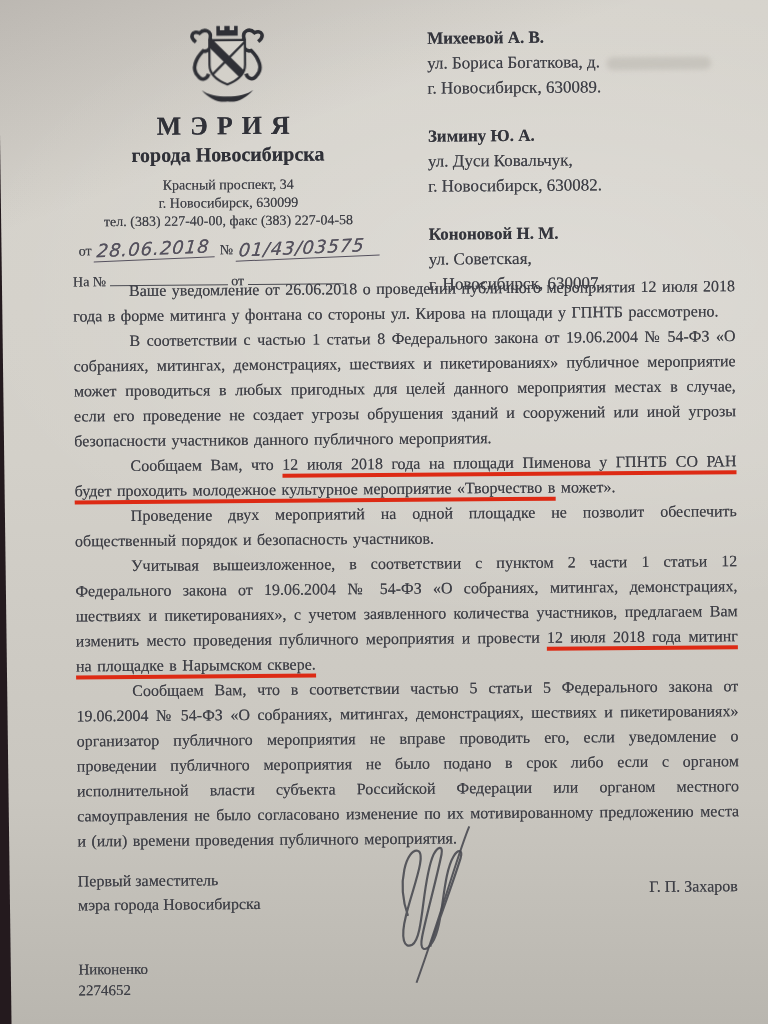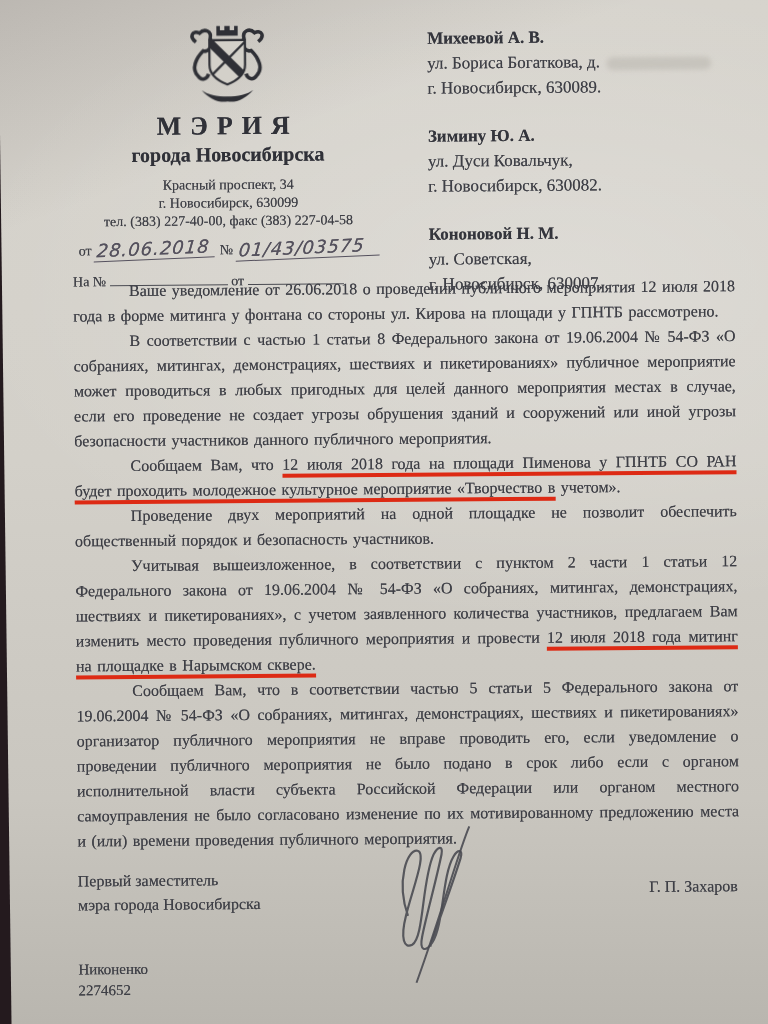--- a/index.html
+++ b/index.html
@@ -127,21 +127,21 @@
         <div>г. Новосибирск, 630007.</div>
       </div>
     </div>
 
     <div class="content ink">
 
       <p class="para"><span>Ваше уведомление от 26.06.2018 о проведении публичного мероприятия 12 июля 2018 года в форме митинга у фонтана со стороны ул. Кирова на площади у ГПНТБ рассмотрено.</span><span class="u-red"></span><span></span></p>
 
       <p class="para"><span>В соответствии с частью 1 статьи 8 Федерального закона от 19.06.2004 № 54-ФЗ «О собраниях, митингах, демонстрациях, шествиях и пикетированиях» публичное мероприятие может проводиться в любых пригодных для целей данного мероприятия местах в случае, если его проведение не создает угрозы обрушения зданий и сооружений или иной угрозы безопасности участников данного публичного мероприятия.</span><span class="u-red"></span><span></span></p>
 
-      <p class="para"><span>Сообщаем Вам, что </span><span class="u-red">12 июля 2018 года на площади Пименова у ГПНТБ СО РАН будет проходить молодежное культурное мероприятие «Творчество в</span><span> учетом».</span></p>
+      <p class="para"><span>Сообщаем Вам, что </span><span class="u-red">12 июля 2018 года на площади Пименова у ГПНТБ СО РАН будет проходить молодежное культурное мероприятие «Творчество в</span><span> может».</span></p>
 
       <p class="para"><span>Проведение двух мероприятий на одной площадке не позволит обеспечить общественный порядок и безопасность участников.</span><span class="u-red"></span><span></span></p>
 
       <p class="para"><span>Учитывая вышеизложенное, в соответствии с пунктом 2 части 1 статьи 12 Федерального закона от 19.06.2004 № 54-ФЗ «О собраниях, митингах, демонстрациях, шествиях и пикетированиях», с учетом заявленного количества участников, предлагаем Вам изменить место проведения публичного мероприятия и провести </span><span class="u-red">12 июля 2018 года митинг на площадке в Нарымском сквере.</span><span></span></p>
 
       <p class="para"><span>Сообщаем Вам, что в соответствии частью 5 статьи 5 Федерального закона от 19.06.2004 № 54-ФЗ «О собраниях, митингах, демонстрациях, шествиях и пикетированиях» организатор публичного мероприятия не вправе проводить его, если уведомление о проведении публичного мероприятия не было подано в срок либо если с органом исполнительной власти субъекта Российской Федерации или органом местного самоуправления не было согласовано изменение по их мотивированному предложению места и (или) времени проведения публичного мероприятия.</span><span class="u-red"></span><span></span></p>
 
       <div class="sig-row">
         <div>
           <div>Первый заместитель</div>

